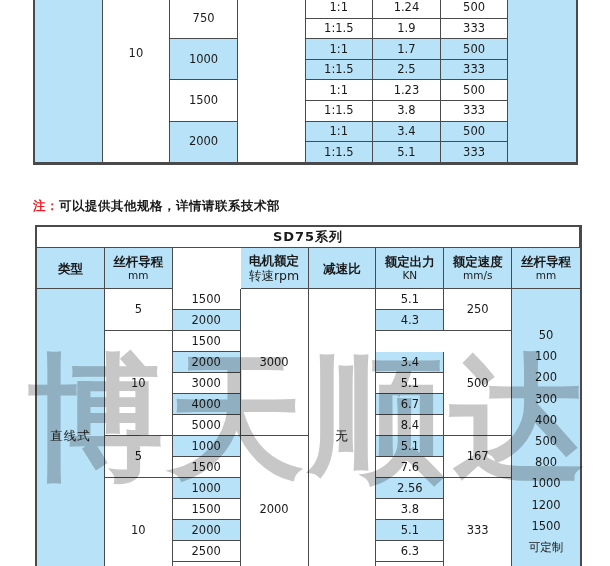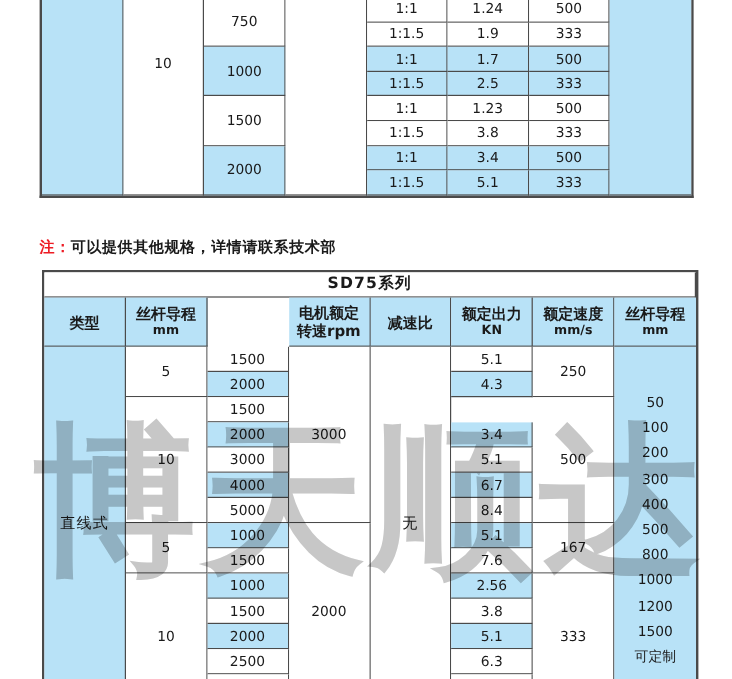--- a/index.html
+++ b/index.html
@@ -21,21 +21,21 @@
 
   
   .note{position:absolute;left:33px;top:186px;font-size:12.5px;font-weight:bold;letter-spacing:.5px;margin-top:12px;}
   .note .red{color:var(--red);}
 
   
   #sd75table{left:35px;top:225px;width:547px;
     grid-template-columns:repeat(8,1fr);grid-template-rows:21px 41px repeat(14,21px);}
   .title{grid-area:1/1/2/9;font-size:13px;font-weight:bold;background:#fff;letter-spacing:1px;}
   .hdr{flex-direction:column;font-size:12.5px;font-weight:bold;line-height:1.2;}
-  .hdr .unit{font-size:10.5px;font-weight:bold;}
+  .hdr .unit{font-size:10.5px;font-weight:normal;}
   .hdr .unit.cjk{font-size:12.5px;}
   .cjktext{font-size:12.5px;letter-spacing:1px;}
   .strokecell{flex-direction:column;justify-content:flex-start;padding-top:36px;}
   .strokecell div{height:21.2px;line-height:21.2px;}
   .shiftup{transform:translateY(-27px);}
 
   
   .watermark{position:absolute;left:28px;top:350px;width:557px;display:flex;
     justify-content:space-between;font-size:136px;line-height:1;font-weight:bold;
     color:var(--wm);mix-blend-mode:multiply;z-index:5;pointer-events:none;}

